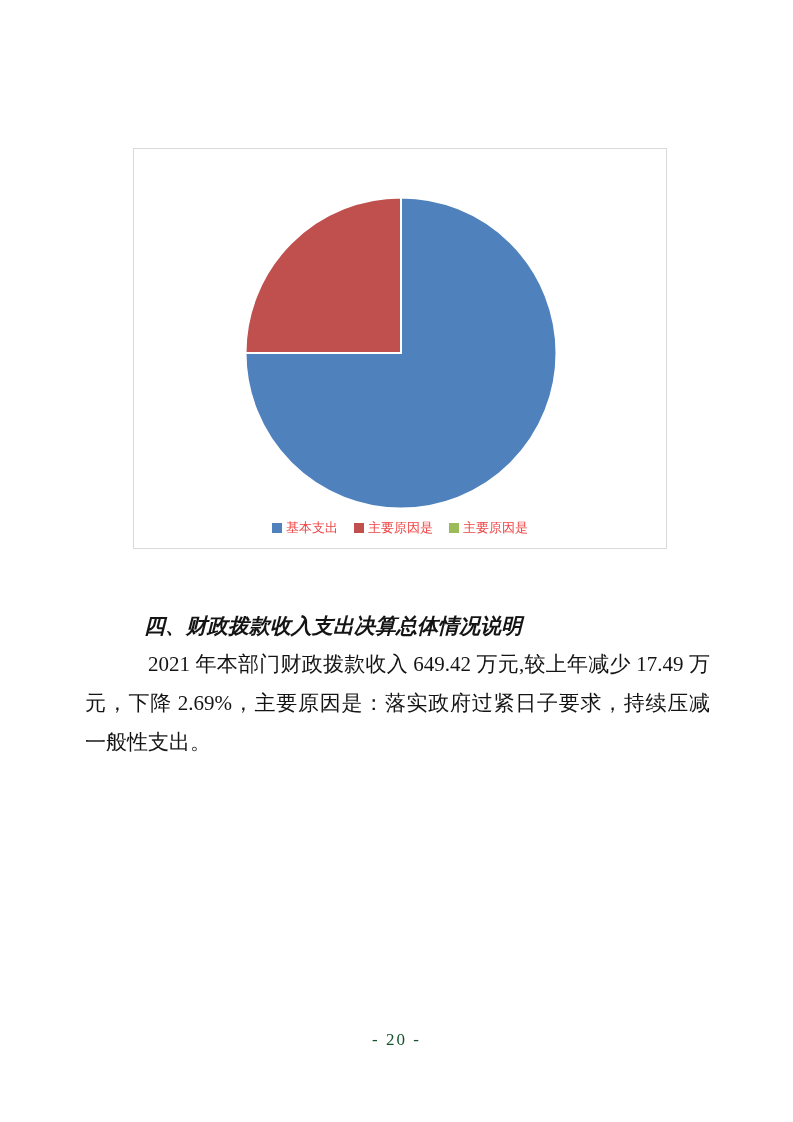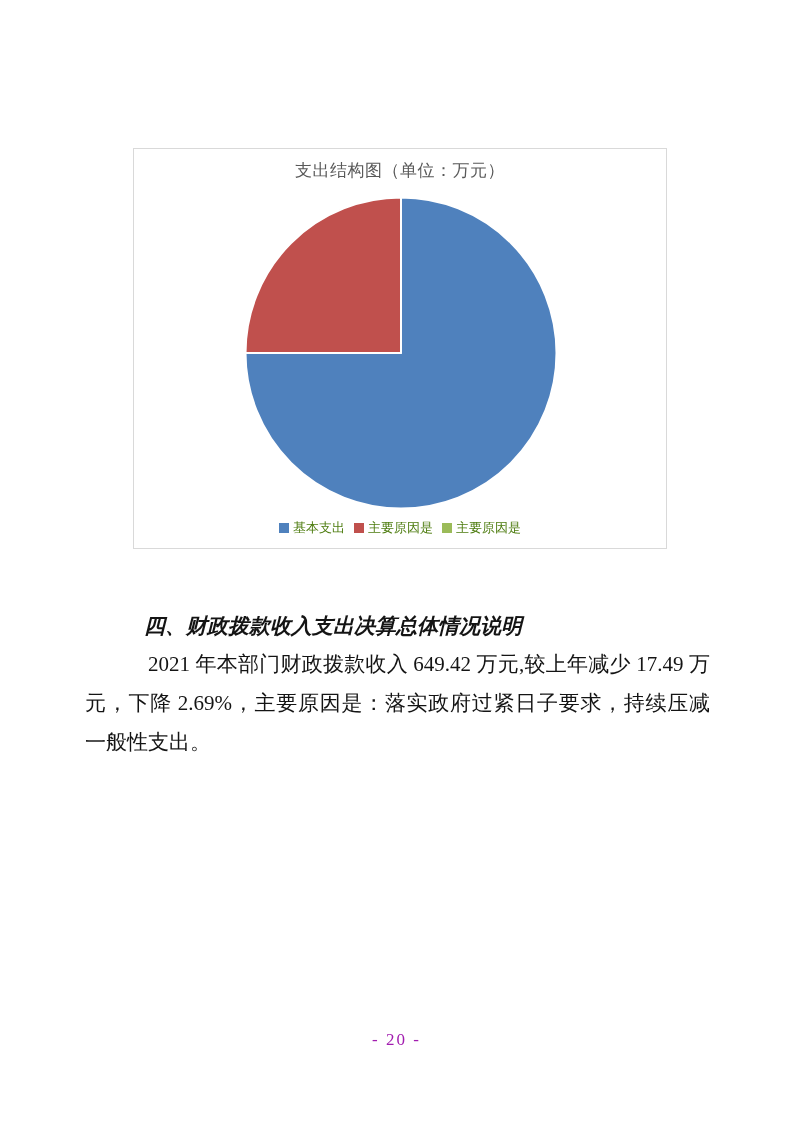--- a/index.html
+++ b/index.html
@@ -43,24 +43,24 @@
     top: 0;
   }
   .chart-legend {
     position: absolute;
     left: 0;
     top: 370px;
     width: 100%;
     display: flex;
     justify-content: center;
     align-items: center;
-    gap: 9px;
+    gap: 16px;
     font-family: "Liberation Sans", "DejaVu Sans", sans-serif;
     font-size: 13px;
-    color: #4d7c0f;
+    color: #ef4444;
   }
   .legend-item {
     display: flex;
     align-items: center;
     gap: 4px;
     white-space: nowrap;
   }
   .legend-swatch {
     width: 10px;
     height: 10px;
@@ -95,31 +95,30 @@
   }
 
   
   .page-footer {
     position: absolute;
     left: 0;
     top: 1030px;
     width: 100%;
     text-align: center;
     font-size: 17px;
-    color: #a21caf;
+    color: #14532d;
     letter-spacing: 2px;
   }
 </style>
 </head>
 <body>
 
 <div class="page">
 
   <div class="chart-panel">
-    <div class="chart-title">支出结构图（单位：万元）</div>
 
     <svg class="pie-svg" id="pie-chart" width="532" height="399" viewBox="0 0 532 399">
         <path d="M 267 204 L 267.00 48.50 A 155.5 155.5 0 1 1 111.50 204.00 Z" fill="#4f81bd" stroke="#ffffff" stroke-width="2" stroke-linejoin="round"></path>
         <path d="M 267 204 L 111.50 204.00 A 155.5 155.5 0 0 1 267.00 48.50 Z" fill="#c0504d" stroke="#ffffff" stroke-width="2" stroke-linejoin="round"></path>
       </svg>
 
     <div class="chart-legend">
       <div class="legend-item">
         <span class="legend-swatch" style="background: rgb(79, 129, 189);"></span>
         <span>基本支出</span>

